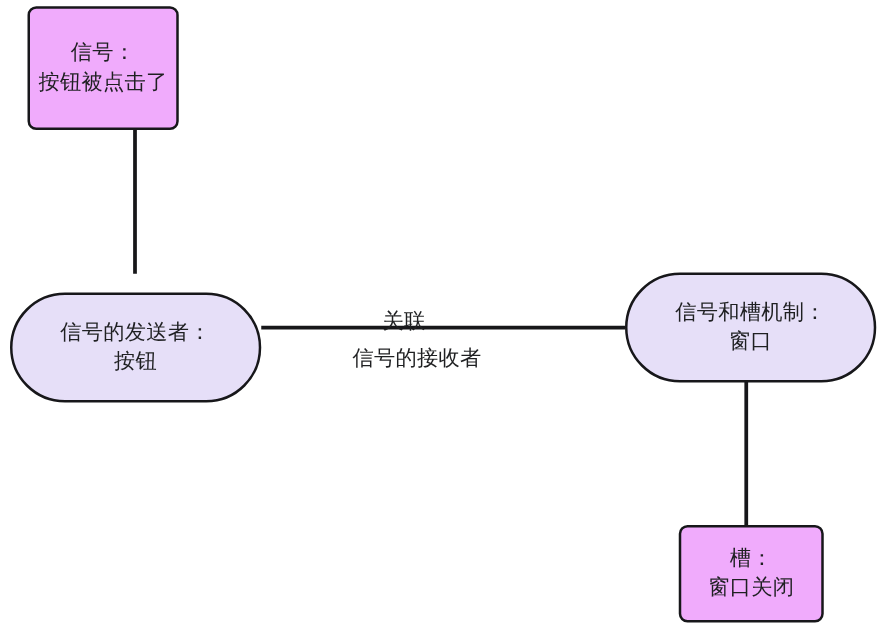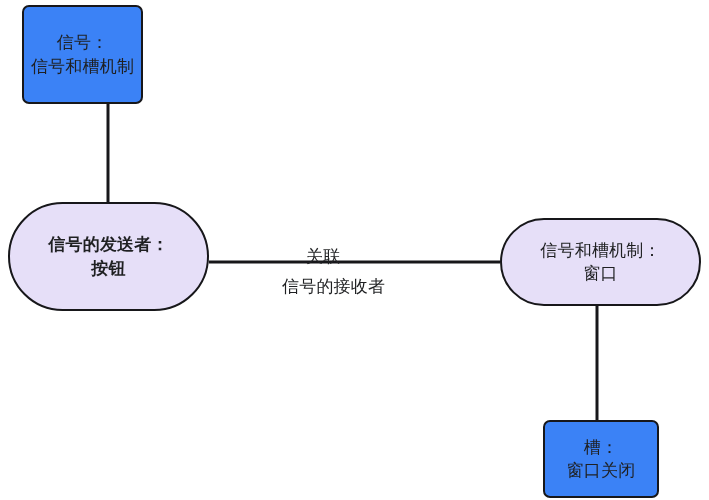--- a/index.html
+++ b/index.html
@@ -48,44 +48,43 @@
     align-items: center;
     justify-content: center;
     border: 2px solid #17171a;
     text-align: center;
     line-height: 1.38;
     font-size: 17px;
     letter-spacing: 0.2px;
     white-space: nowrap;
   }
   .node-rect {
-    background: #3b82f6;
+    background: #f0abfc;
     border-radius: 7px;
   }
   .node-stadium {
     background: #e6dff8;
     border-radius: 999px;
   }
   .node-line {
     display: block;
   }
 
   
   #node-signal {
     left: 22px;
     top: 5px;
     width: 121px;
     height: 99px;
   }
   #node-sender {
     left: 8px;
-    top: 202px;
+    top: 234px;
     width: 201px;
-    height: 109px;
-    font-weight: bold;
+    height: 88px;
   }
   #node-receiver {
     left: 500px;
     top: 218px;
     width: 201px;
     height: 88px;
   }
   #node-slot {
     left: 543px;
     top: 420px;
@@ -118,21 +117,21 @@
 <div id="diagram-canvas">
 
   <svg id="edge-layer" viewBox="0 0 709 500" width="709" height="500" xmlns="http://www.w3.org/2000/svg">
     <line class="edge-line" x1="108" y1="104" x2="108" y2="219"></line>
     <line class="edge-line" x1="209" y1="262" x2="500" y2="262"></line>
     <line class="edge-line" x1="597" y1="305" x2="597" y2="421"></line>
   </svg>
 
   <div class="node node-rect" id="node-signal">
     <span class="node-line">信号：</span>
-    <span class="node-line">信号和槽机制</span>
+    <span class="node-line">按钮被点击了</span>
   </div>
 
   <div class="node node-stadium" id="node-sender">
     <span class="node-line">信号的发送者：</span>
     <span class="node-line">按钮</span>
   </div>
 
   <div class="node node-stadium" id="node-receiver">
     <span class="node-line">信号和槽机制：</span>
     <span class="node-line">窗口</span>

